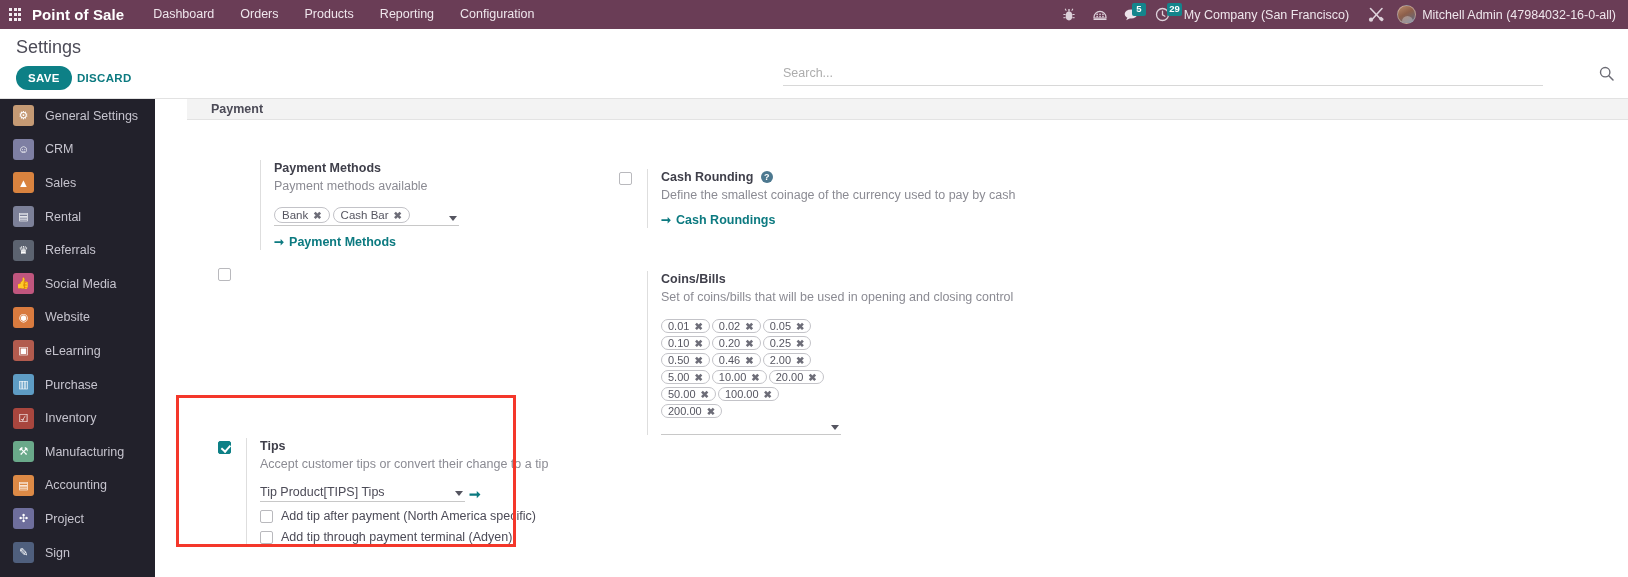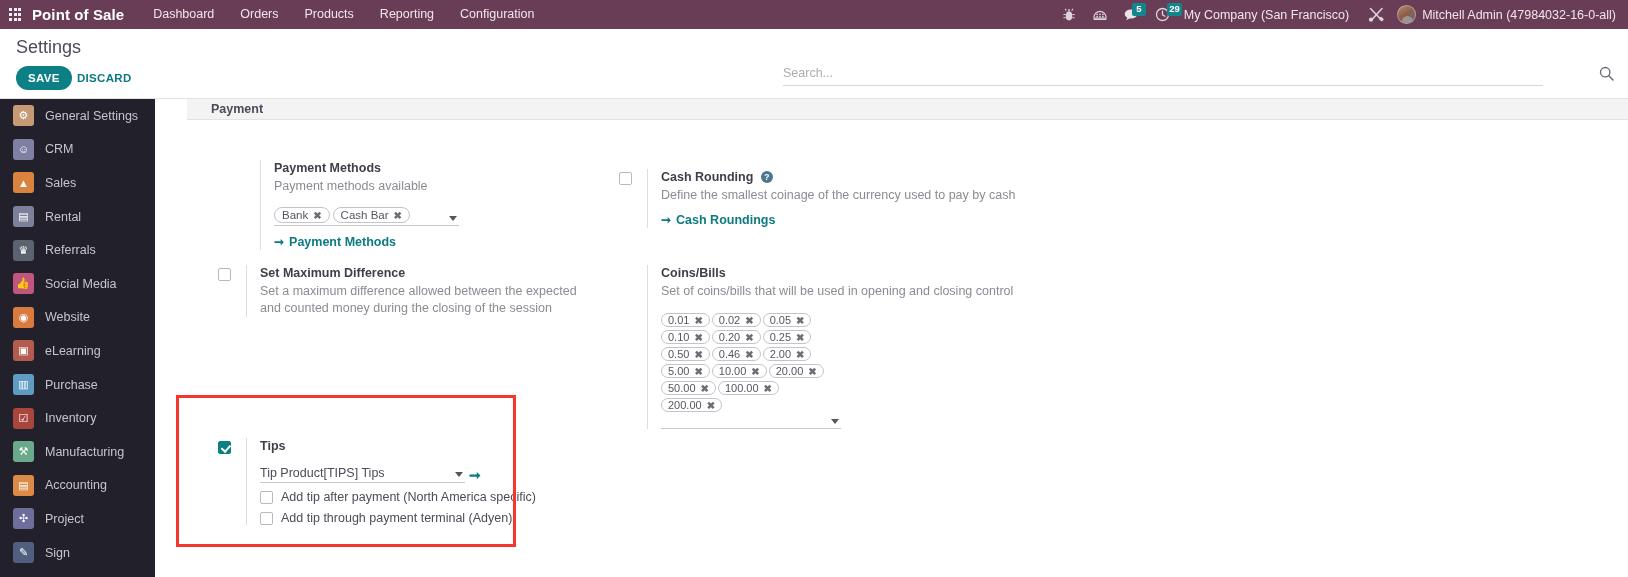--- a/index.html
+++ b/index.html
@@ -394,44 +394,40 @@
             <span class="arr">➞</span>
             <span>Payment Methods</span>
           </div>
         </div>
       </div>
 
       <div class="setting-row" style="left:31px; top:145px; width:400px;">
         <div class="cb-cell">
           <span class="o-check"></span>
         </div>
-        <div class="s-body" style="width:340px;">
-          <div class="s-title">Set Maximum Difference</div>
-          <div class="s-desc">Set a maximum difference allowed between the expected and counted money during the closing of the session</div>
-        </div>
       </div>
 
       <div class="setting-row" style="left:432px; top:49px; width:420px;">
         <div class="cb-cell">
           <span class="o-check"></span>
         </div>
         <div class="s-body">
           <div class="s-title">
             <span>Cash Rounding</span>
             <span class="help-ico">?</span>
           </div>
           <div class="s-desc">Define the smallest coinage of the currency used to pay by cash</div>
           <div class="int-link">
             <span class="arr">➞</span>
             <span>Cash Roundings</span>
           </div>
         </div>
       </div>
 
-      <div class="setting-row" style="left:432px; top:145px; width:420px;">
+      <div class="setting-row" style="left:432px; top:151px; width:420px;">
         <div class="cb-cell"></div>
         <div class="s-body">
           <div class="s-title">Coins/Bills</div>
           <div class="s-desc">Set of coins/bills that will be used in opening and closing control</div>
           <div class="coins-field" style="margin-top:13px;">
             <span class="tag">
                 <span>0.01</span>
                 <span class="x">✖</span>
               </span>
             <span class="tag">
@@ -494,20 +490,21 @@
           </div>
         </div>
       </div>
 
       <div class="setting-row" style="left:31px; top:318px; width:360px;">
         <div class="cb-cell">
           <span class="o-check checked"></span>
         </div>
         <div class="s-body" style="width:320px;">
           <div class="s-title">Tips</div>
+          <div class="s-desc">Accept customer tips or convert their change to a tip</div>
 
           <div class="tip-select-row">
             <div class="tip-select">
               <span class="tip-label">Tip Product</span><span>[TIPS] Tips</span>
               <span class="tip-caret"></span>
             </div>
             <span class="tip-arrow">➞</span>
           </div>
 
           <div class="sub-check">

